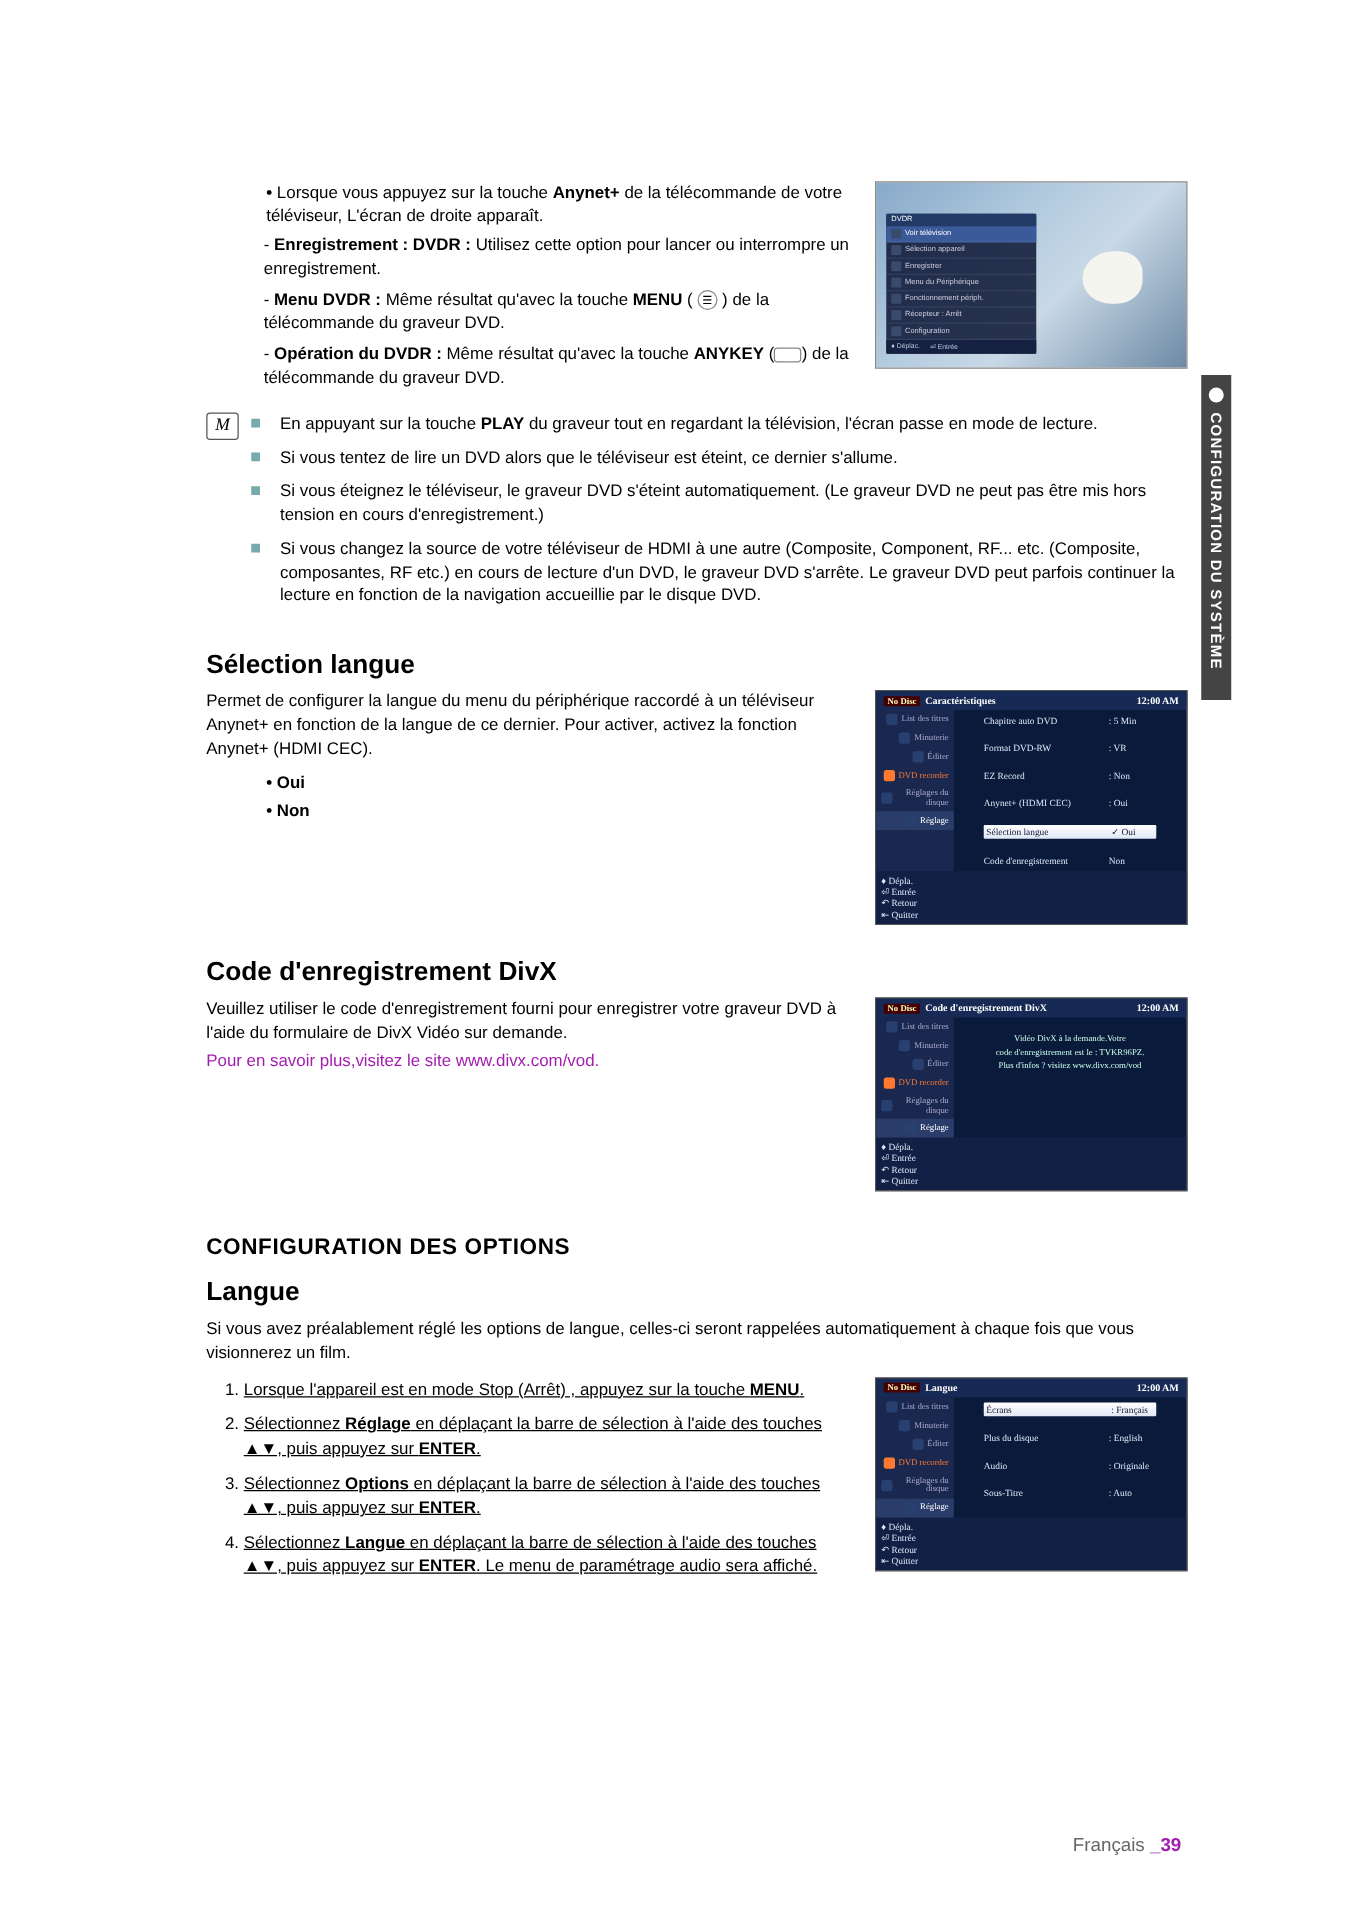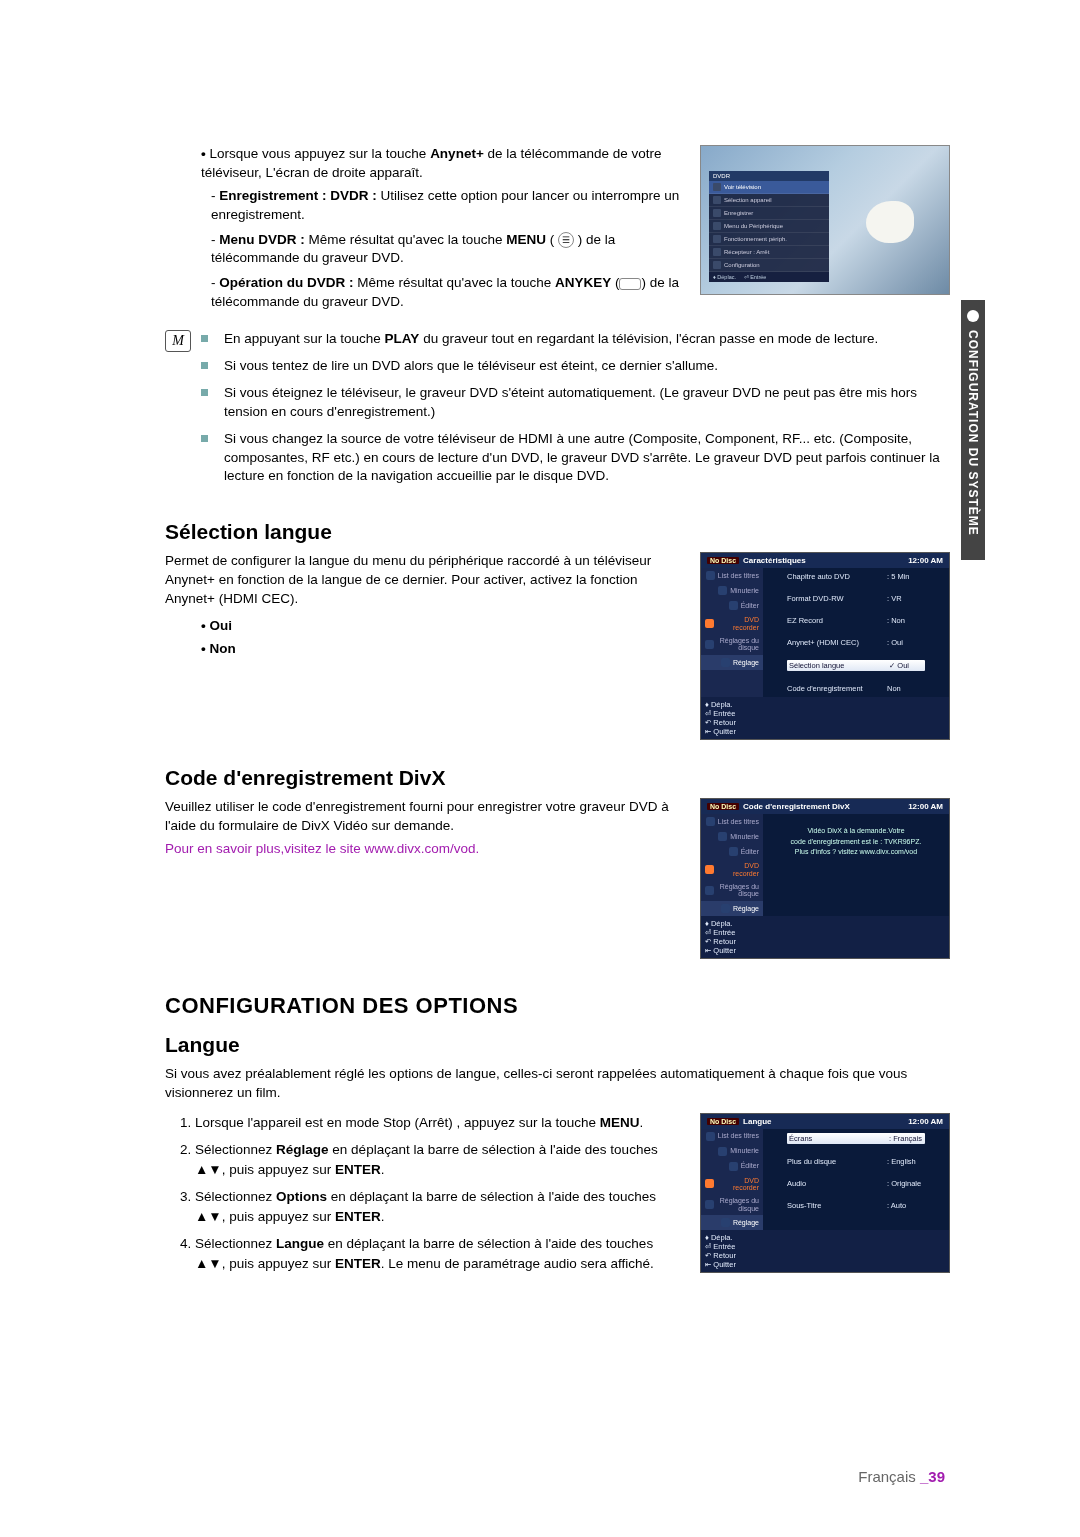--- a/index.html
+++ b/index.html
@@ -34,21 +34,21 @@
     justify-content: flex-start;
     padding-top: 10px;
     letter-spacing: 1px;
   }
   .sidetab .dot {
     width: 12px; height: 12px; border-radius: 50%;
     background: #fff; margin-bottom: 8px;
   }
   .body-text { font-size: 13.5px; line-height: 1.4; }
   .body-text p { margin-bottom: 4px; }
-  .indent-1 { margin-left: 36px; }
+  .indent-1 { margin-left: 48px; }
   .indent-2 { margin-left: 46px; }
   .bullet-disc::before { content: "• "; font-weight: bold; }
   .bullet-dash::before { content: "- "; }
   .note-block {
     display: flex;
     align-items: flex-start;
     margin-top: 14px;
     gap: 10px;
   }
   .note-icon {
@@ -67,21 +67,21 @@
   .note-list .sq {
     width: 7px; height: 7px; background: #7aa; margin-top: 5px; flex-shrink: 0;
   }
   h3.section-title {
     font-size: 21px;
     font-weight: bold;
     margin-top: 26px;
     margin-bottom: 8px;
   }
   h2.section-major {
-    font-size: 22px;
+    font-size: 18px;
     font-weight: bold;
     letter-spacing: 0.5px;
     margin-top: 34px;
     margin-bottom: 14px;
   }
   .two-col {
     display: flex;
     gap: 18px;
     align-items: flex-start;
   }
@@ -123,20 +123,21 @@
     background: #162040; color:#bcd; font-size: 5.5px; padding: 2px 4px;
     display:flex; gap:8px;
   }
   .osd {
     width: 250px;
     height: auto;
     background: #0a1a3a;
     color: #dde6f5;
     font-size: 8px;
     border: 1px solid #555;
+    font-family: Liberation Serif, serif;
   }
   .osd .titlebar {
     display: flex; justify-content: space-between;
     background: #172a55; color: #fff;
     padding: 3px 6px;
     font-weight: bold;
     font-size: 8px;
   }
   .osd .titlebar .left { display:flex; gap:4px; align-items:center; }
   .osd .titlebar .nodisc {
@@ -183,20 +184,21 @@
     display: flex; justify-content: space-around;
     padding: 3px 4px; font-size: 7.5px; color:#dfe8f9;flex-direction:column;
   }
   .osd .footer .fcmd { display:flex; align-items:center; gap:2px; }
 
   ol.steps {
     margin-left: 30px;
     list-style: decimal;
     font-size: 13.5px;
     line-height: 1.45;
+    text-decoration: underline;
   }
   ol.steps li { margin-bottom: 8px; }
   .page-footer {
     position: absolute;
     bottom: 52px;
     right: 135px;
     font-size: 15px;
     color:#666;
   }
   .page-footer b { color:#a21caf; }

